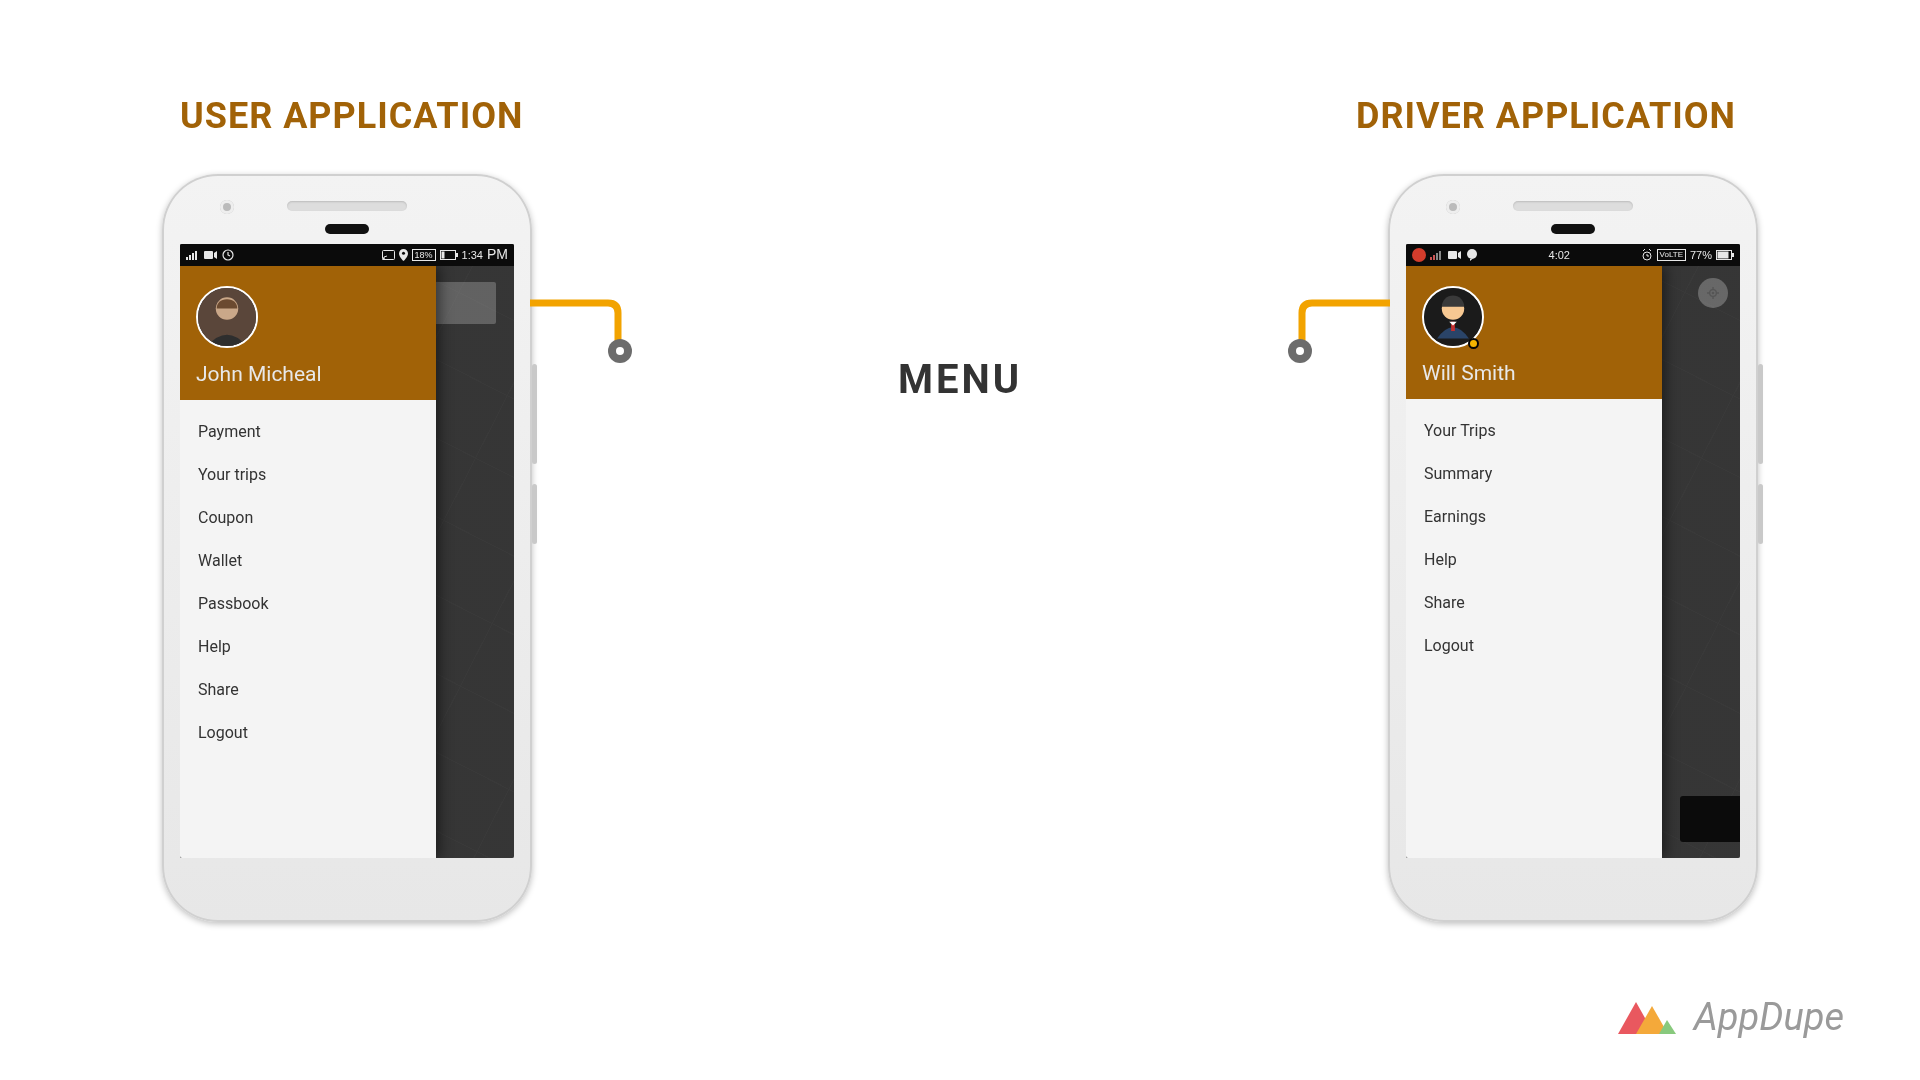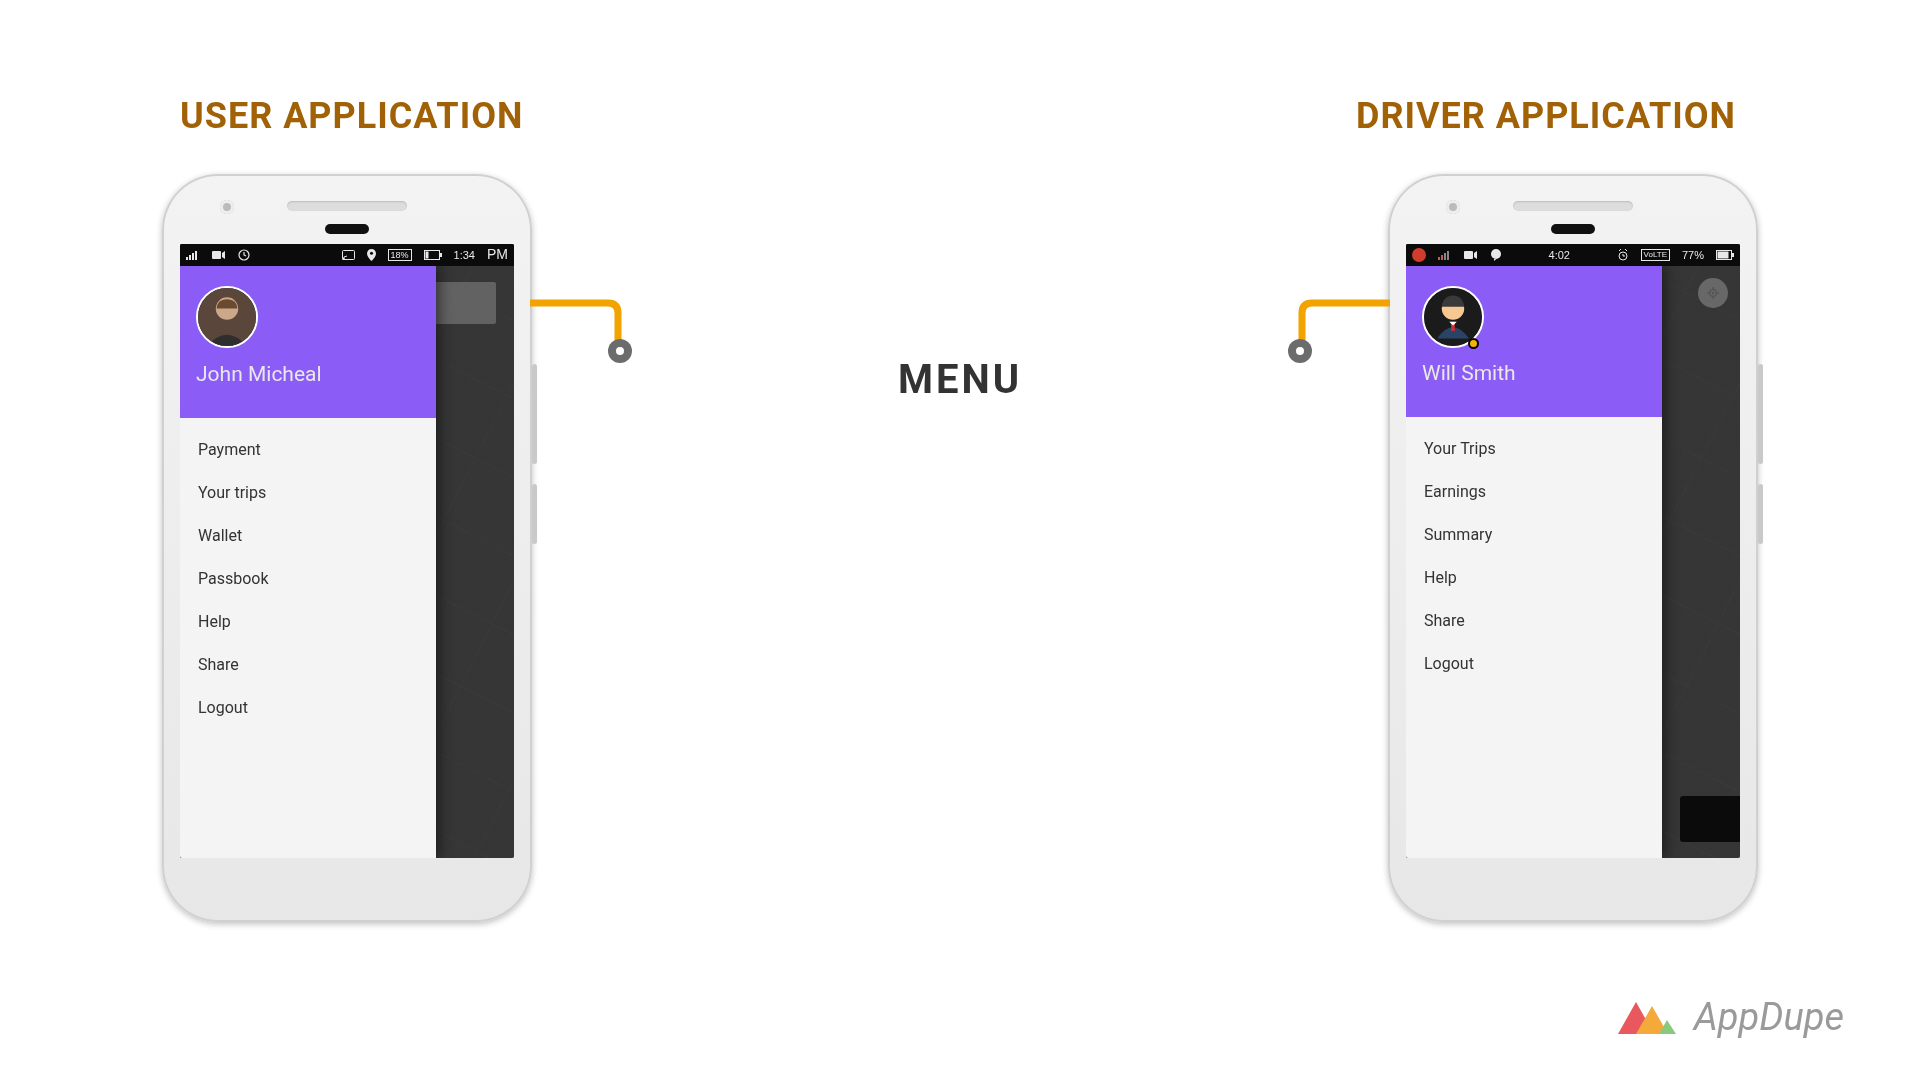--- a/index.html
+++ b/index.html
@@ -91,36 +91,36 @@
     height:22px;
     background:#0b0b0b;
     display:flex;
     align-items:center;
     justify-content:space-between;
     padding:0 6px;
     color:#e8e8e8;
     font-size:11px;
     font-family:Arial,Helvetica,sans-serif;
   }
-  .statusbar .row { display:flex; align-items:center; gap:12px; }
+  .statusbar .row { display:flex; align-items:center; gap:4px; }
   .statusbar svg { display:block; }
 
   
   .drawer {
     position:absolute;
     left:0; top:22px; bottom:0;
     width:256px;
     background:#f4f4f4;
     box-shadow: 4px 0 12px rgba(0,0,0,.45);
     z-index:2;
   }
   .drawer-header {
-    background:#8b5cf6;
+    background:#a16207;
     color:#e8e8e8;
-    padding:20px 16px 32px;
+    padding:20px 16px 14px;
   }
   .avatar-user, .avatar-driver{
     width:62px; height:62px; border-radius:50%;
     border:2px solid #fff;
     overflow:hidden;
     margin-bottom:14px;
     display:flex; align-items:center; justify-content:center;
     background:#333;
   }
   .avatar-user svg, .avatar-driver svg { width:100%; height:100%; }
@@ -271,20 +271,21 @@
             <circle cx="31" cy="22" r="12" fill="#caa889"></circle>
             <path d="M31 12 c7 0 11 4 11 10 H20 c0-6 4-10 11-10z" fill="#6b4a30"></path>
             <path d="M10 62 Q31 38 52 62 Z" fill="#2e2e2e"></path>
           </svg>
         </div>
         <div class="drawer-name">John Micheal</div>
       </div>
       <ul class="menu">
         <li>Payment</li>
         <li>Your trips</li>
+        <li>Coupon</li>
         <li>Wallet</li>
         <li>Passbook</li>
         <li>Help</li>
         <li>Share</li>
         <li>Logout</li>
       </ul>
     </div>
   </div>
 </div>
 
@@ -363,22 +364,22 @@
             <path d="M14 54 Q31 30 48 54 Z" fill="#2a4468"></path>
             <rect x="29" y="36" width="4" height="10" fill="#c53030"></rect>
             <path d="M27 36 h8 l-4 4 z" fill="#fff"></path>
           </svg>
         </div>
         <div class="status-dot"></div>
         <div class="drawer-name" style="margin-top:-12px;">Will Smith</div>
       </div>
       <ul class="menu">
         <li>Your Trips</li>
+        <li>Summary</li>
         <li>Earnings</li>
-        <li>Summary</li>
         <li>Help</li>
         <li>Share</li>
         <li>Logout</li>
       </ul>
     </div>
   </div>
 </div>
 
 <div class="bracket" style="left:530px; top:295px;">
   <svg width="130" height="70" viewBox="0 0 130 70">

